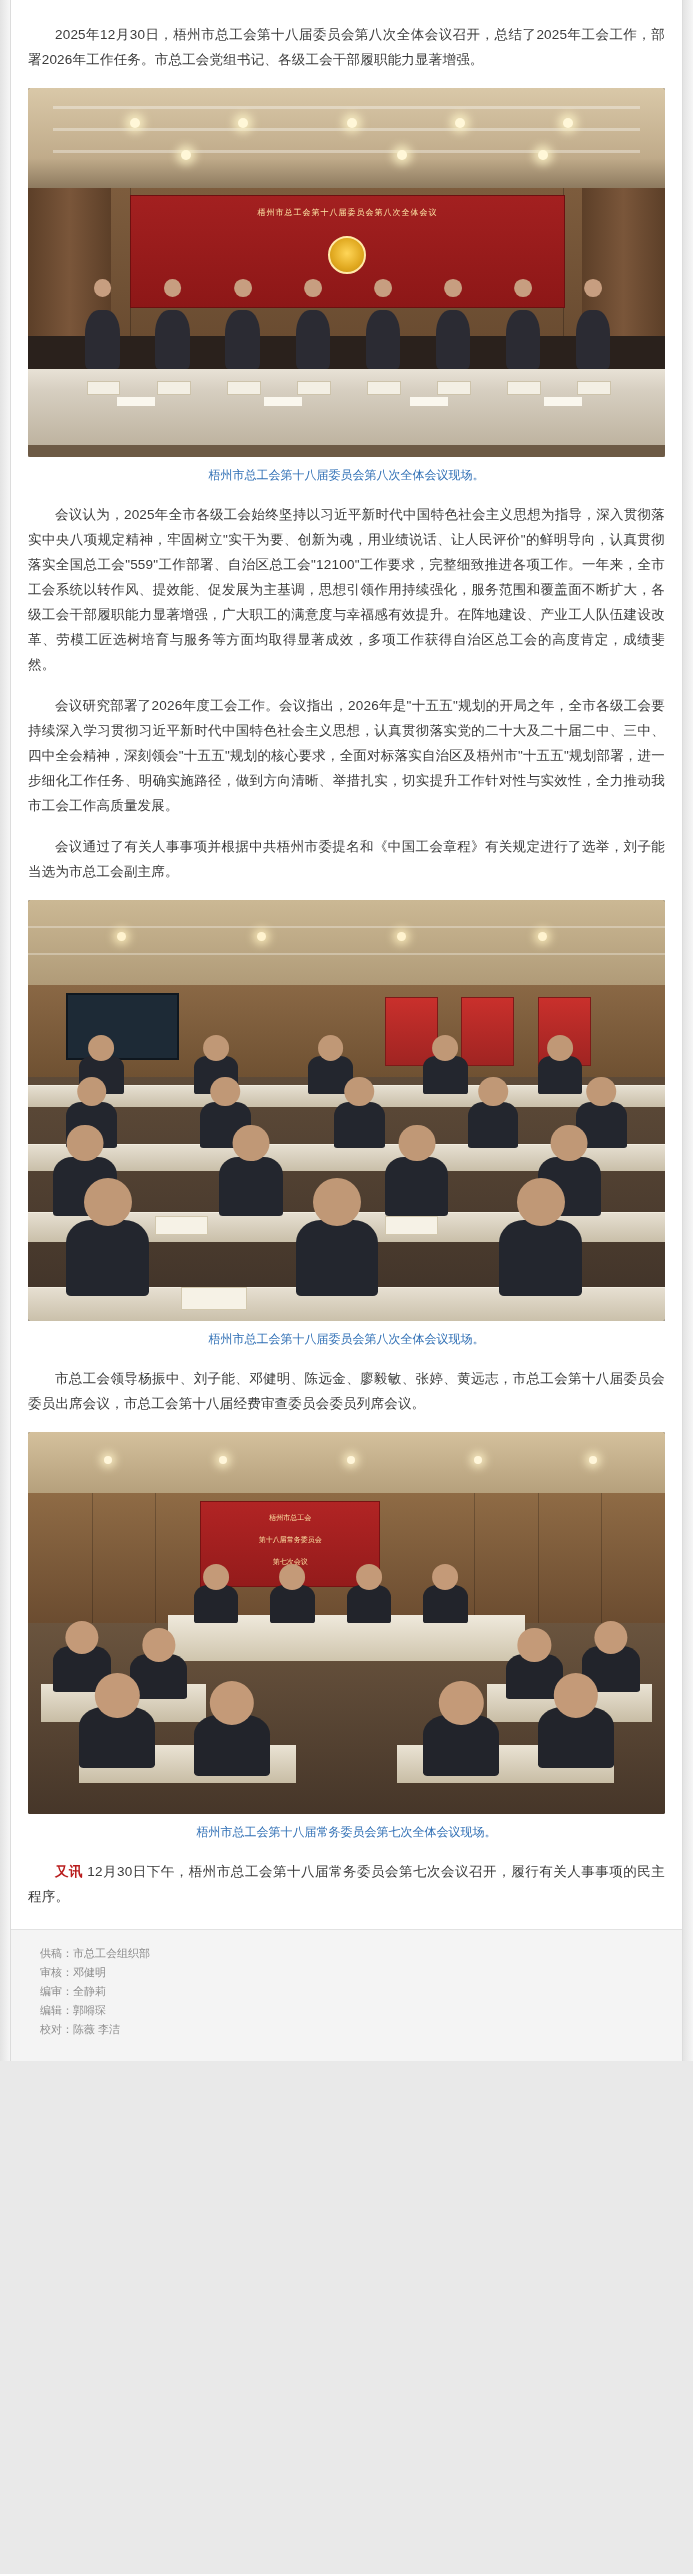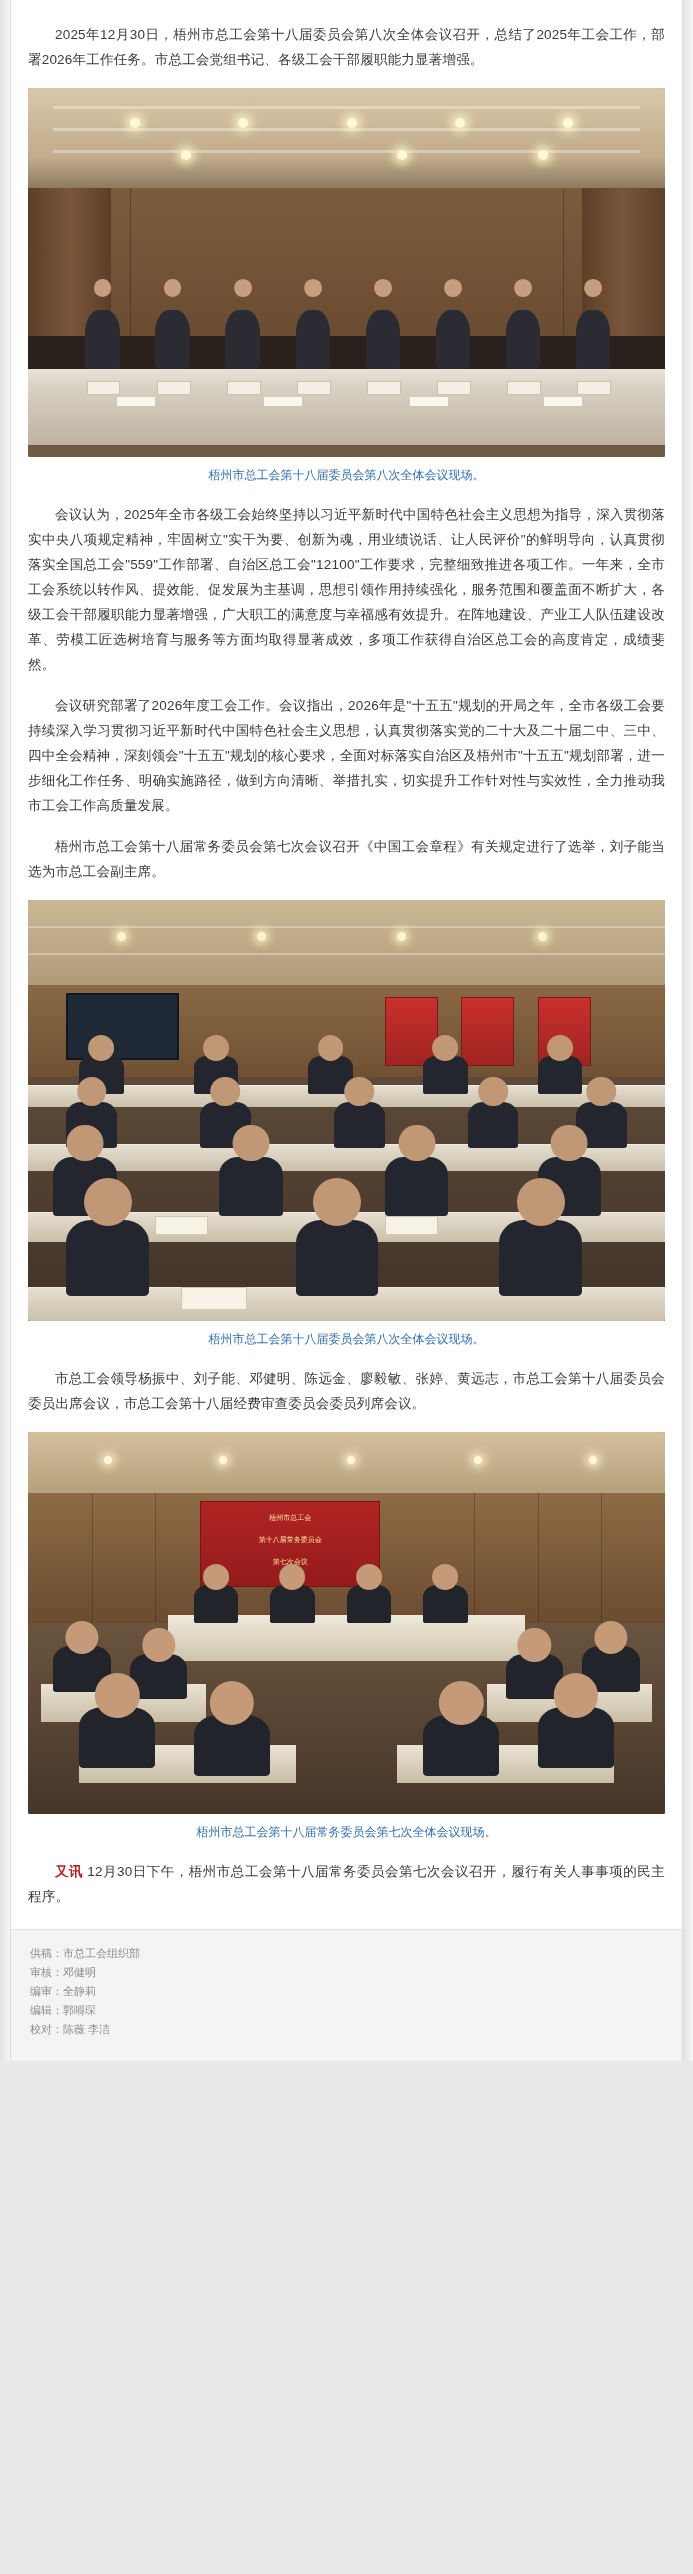--- a/index.html
+++ b/index.html
@@ -229,21 +229,21 @@
     width: 58%; padding-bottom: 58%; border-radius: 50%; background: #c49a78;
   }
 
   
   .divider {
     height: 1px;
     background: #e2e2e2;
     margin: 20px 0 0 0;
   }
   .footer {
-    padding: 14px 28px 22px 30px;
+    padding: 14px 28px 22px 40px;
     background: #f4f4f4;
   }
   .footer .line {
     font-size: 11px;
     color: #8d8d8d;
     line-height: 19px;
   }
 </style>
 </head>
 <body>
@@ -272,20 +272,24 @@
           <div class="spot" style="left:80%; top:62%"></div>
         </div>
         <div class="wall">
           <div class="wall-panel" style="left:8%"></div>
           <div class="wall-panel" style="left:16%"></div>
           <div class="wall-panel" style="left:84%"></div>
           <div class="wall-panel" style="left:92%"></div>
         </div>
         <div class="curtain-l"></div>
         <div class="curtain-r"></div>
+        <div class="backdrop">
+          <div class="bd-text">梧州市总工会第十八届委员会第八次全体会议</div>
+          <div class="emblem"></div>
+        </div>
         <div class="table">
           <div class="table-skirt"></div>
         </div>
         <div class="person" style="left:9%">
             <div class="head"></div>
           </div>
         <div class="person" style="left:20%">
             <div class="head"></div>
           </div>
         <div class="person" style="left:31%">
@@ -317,21 +321,21 @@
         <div class="doc" style="left:14%"></div>
         <div class="doc" style="left:37%"></div>
         <div class="doc" style="left:60%"></div>
         <div class="doc" style="left:81%"></div>
       </div>
       <div class="caption">梧州市总工会第十八届委员会第八次全体会议现场。</div>
     </div>
 
     <p class="para">会议认为，2025年全市各级工会始终坚持以习近平新时代中国特色社会主义思想为指导，深入贯彻落实中央八项规定精神，牢固树立"实干为要、创新为魂，用业绩说话、让人民评价"的鲜明导向，认真贯彻落实全国总工会"559"工作部署、自治区总工会"12100"工作要求，完整细致推进各项工作。一年来，全市工会系统以转作风、提效能、促发展为主基调，思想引领作用持续强化，服务范围和覆盖面不断扩大，各级工会干部履职能力显著增强，广大职工的满意度与幸福感有效提升。在阵地建设、产业工人队伍建设改革、劳模工匠选树培育与服务等方面均取得显著成效，多项工作获得自治区总工会的高度肯定，成绩斐然。</p>
     <p class="para">会议研究部署了2026年度工会工作。会议指出，2026年是"十五五"规划的开局之年，全市各级工会要持续深入学习贯彻习近平新时代中国特色社会主义思想，认真贯彻落实党的二十大及二十届二中、三中、四中全会精神，深刻领会"十五五"规划的核心要求，全面对标落实自治区及梧州市"十五五"规划部署，进一步细化工作任务、明确实施路径，做到方向清晰、举措扎实，切实提升工作针对性与实效性，全力推动我市工会工作高质量发展。</p>
-    <p class="para">梧州市总工会第十八届常务委员会第七次会议召开《中国工会章程》有关规定进行了选举，刘子能当选为市总工会副主席。</p>
+    <p class="para">会议通过了有关人事事项并根据中共梧州市委提名和《中国工会章程》有关规定进行了选举，刘子能当选为市总工会副主席。</p>
 
     <div class="figure">
       <div class="photo ph2">
         <div class="ceil">
           <div class="bar" style="top:30%"></div>
           <div class="bar" style="top:62%"></div>
           <div class="lamp" style="left:14%; top:38%"></div>
           <div class="lamp" style="left:36%; top:38%"></div>
           <div class="lamp" style="left:58%; top:38%"></div>
           <div class="lamp" style="left:80%; top:38%"></div>

